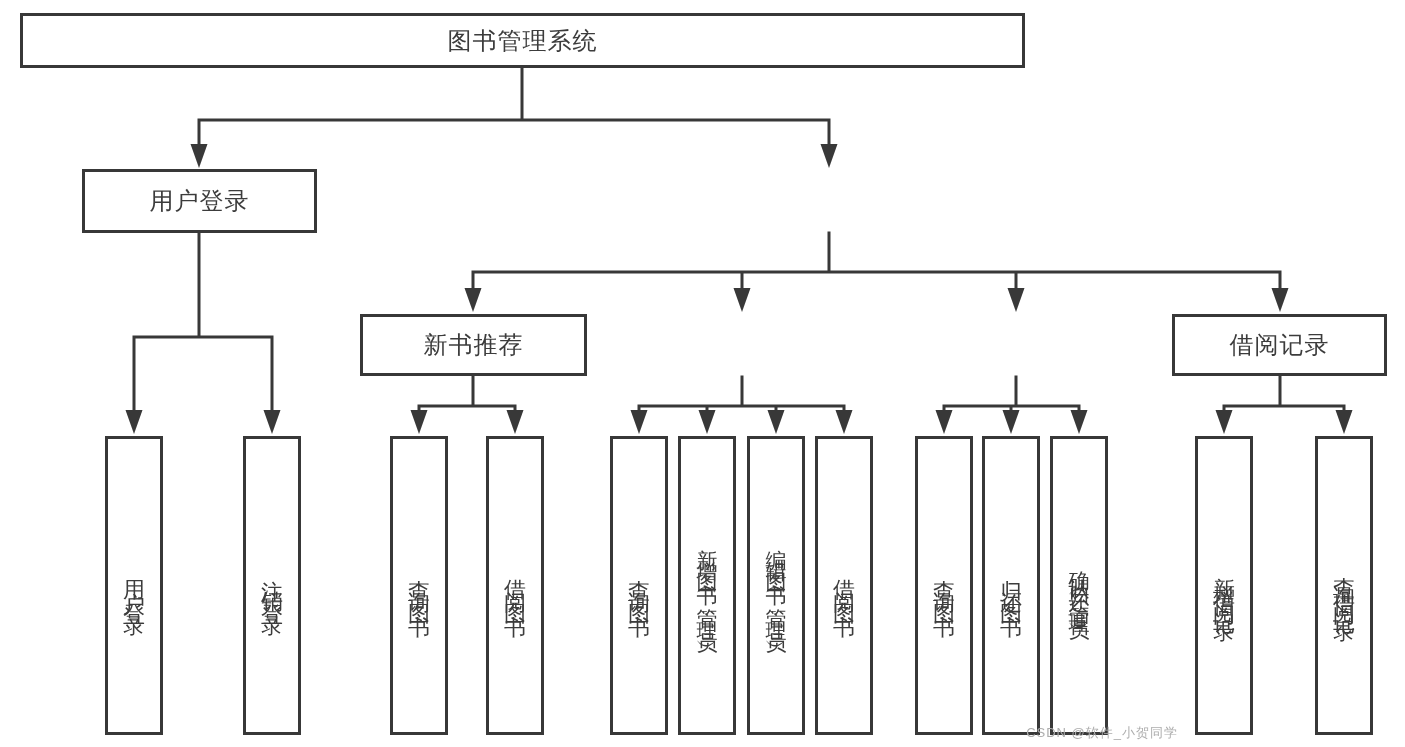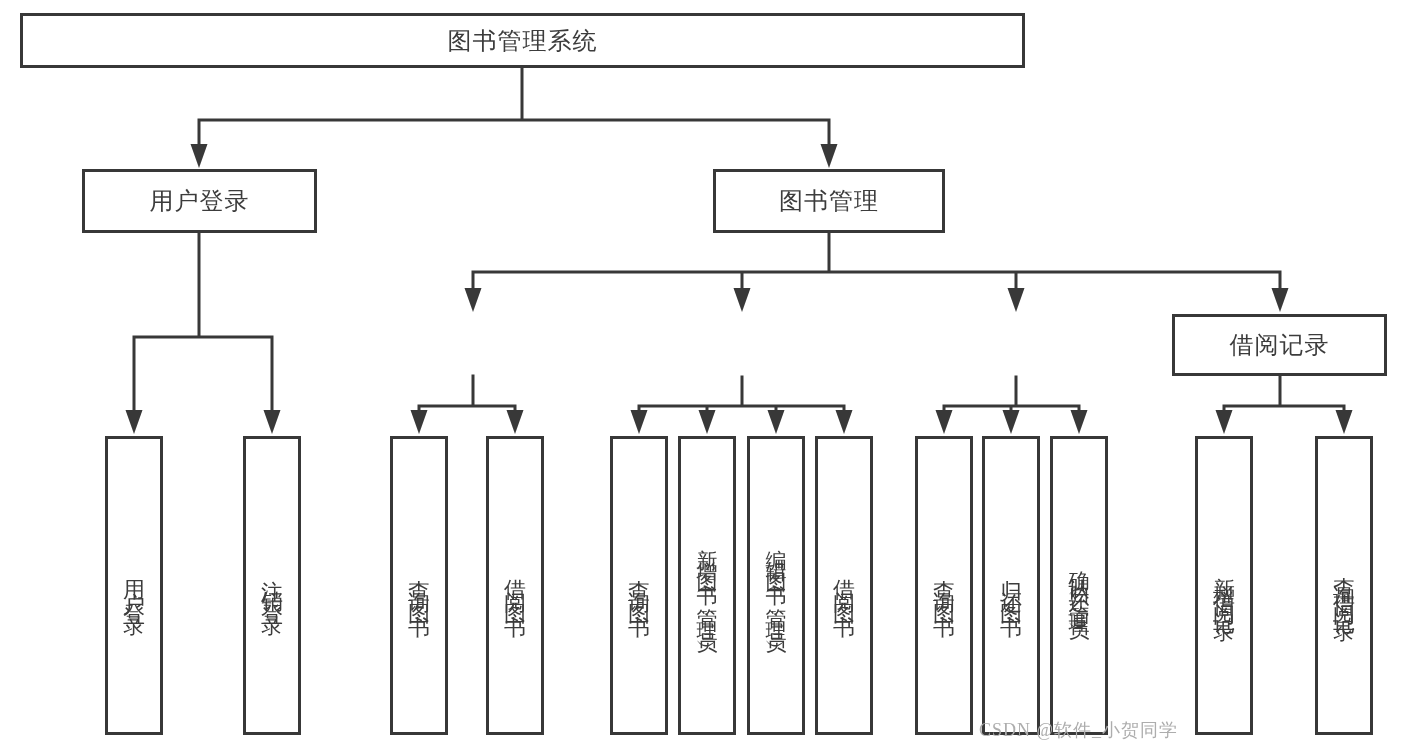--- a/index.html
+++ b/index.html
@@ -12,21 +12,20 @@
   html, body {
     width: 1405px; height: 747px;
     background: var(--background);
     font-family: "Liberation Sans", "DejaVu Sans", sans-serif;
     overflow: hidden;
   }
   #stage {
     position: relative;
     width: 1186px; height: 747px;
     background: var(--background);
-    font-family: Liberation Serif, serif;
   }
   #wires {
     position: absolute; left: 0; top: 0;
     width: 1405px; height: 747px;
     pointer-events: none;
   }
   #wires path { stroke: var(--line); stroke-width: 3; fill: none; stroke-linecap: square; }
   #wires polygon { fill: var(--line); stroke: none; }
   .node {
     position: absolute;
@@ -42,21 +41,21 @@
     text-orientation: mixed;
     color: var(--text);
   }
   .sp4 span { font-size: 22px; letter-spacing: 12px; }
   .sp6 span { font-size: 22px; letter-spacing: 9px; }
   .sp8 span { font-size: 21px; letter-spacing: 12px; }
   .sp9 span { font-size: 21px; letter-spacing: 7px; }
   #watermark {
     position: absolute;
     right: 8px; bottom: 5px;
-    font-size: 18px;
+    font-size: 13px;
     color: var(--watermark);
     z-index: 5;
     letter-spacing: 1px;
   }
 </style>
 </head>
 <body>
 
 <div id="stage">
 
@@ -91,24 +90,24 @@
     </g>
   </svg>
 
   <div class="node h-node" style="left:20px; top:13px; width:1005px; height:55px;">
     <span>图书管理系统</span>
   </div>
 
   <div class="node h-node" style="left:82px; top:169px; width:235px; height:64px;">
     <span>用户登录</span>
   </div>
-  <div class="node h-node" style="left:713px; top:169px; width:232px; height:64px;">
-    <span>图书管理</span>
+
+  <div class="node h-node" style="left:360px; top:314px; width:227px; height:62px;">
+    <span>新书推荐</span>
   </div>
-
   <div class="node h-node" style="left:1172px; top:314px; width:215px; height:62px;">
     <span>借阅记录</span>
   </div>
 
   <div class="node leaf sp4" style="left:105px; top:436px; width:58px; height:299px;">
     <span>用户登录</span>
   </div>
   <div class="node leaf sp4" style="left:243px; top:436px; width:58px; height:299px;">
     <span>注销登录</span>
   </div>

